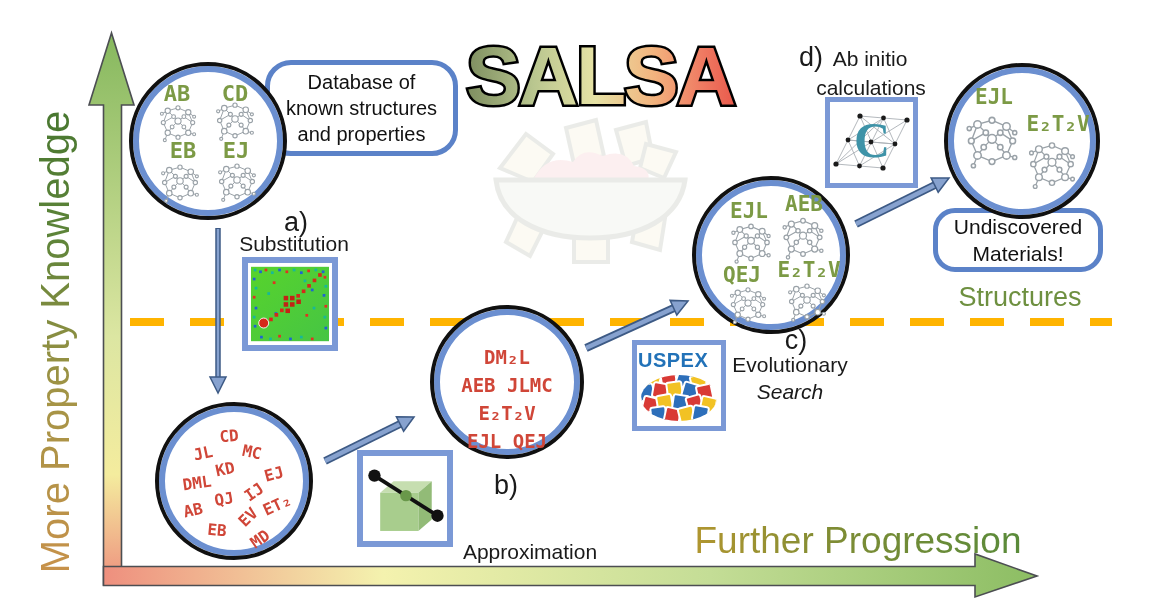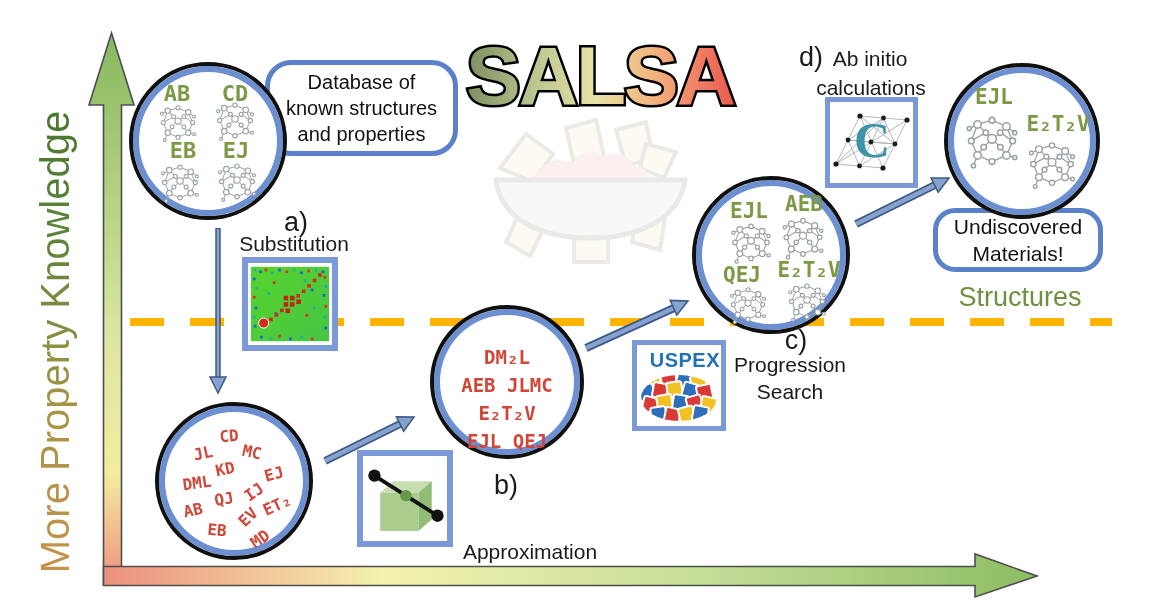--- a/index.html
+++ b/index.html
@@ -42,21 +42,21 @@
           transform:rotate(-90deg);font:400 40px "Liberation Sans",sans-serif;
           background:linear-gradient(to right,#c9914a 0%,#a59446 38%,#5d8439 72%,#47762f 100%);
           -webkit-background-clip:text;background-clip:text;color:transparent;white-space:nowrap;}
   .xlabel{position:absolute;left:638px;top:520px;width:440px;text-align:center;
           font:400 37px "Liberation Sans",sans-serif;
           background:linear-gradient(to right,#c59a2e 0%,#7e8c34 45%,#4e8a3c 100%);
           -webkit-background-clip:text;background-clip:text;color:transparent;white-space:nowrap;}
   .structures{position:absolute;transform:translate(-50%,-50%);font:400 27px "Liberation Sans",sans-serif;color:#6e9040;}
   .compounds{position:absolute;transform:translate(-50%,-50%);font:400 27px "Liberation Sans",sans-serif;color:#cd4433;}
   .uspex-text{font:700 20px "Liberation Sans",sans-serif;color:#2272b8;letter-spacing:.5px;margin:2px 0 0 0;}
-  .uspex-inner{display:flex;flex-direction:column;align-items:flex-end;}
+  .uspex-inner{display:flex;flex-direction:column;align-items:flex-start;}
 </style>
 </head>
 <body>
 
 <div class="canvas">
 
   <svg class="bg" width="1154" height="613" viewBox="0 0 1154 613">
     <defs>
       <linearGradient id="vgrad" x1="0" y1="33" x2="0" y2="585" gradientUnits="userSpaceOnUse">
         <stop offset="0" stop-color="#86b85e"></stop>
@@ -140,20 +140,21 @@
       <polygon points="688,301 676.8,315 670.1,300.4" fill="#87a2cf" stroke="#3d5a85" stroke-width="1.5"></polygon>
     </g>
     <g>
       <line x1="856" y1="224" x2="935" y2="185" stroke="#3d5a85" stroke-width="8"></line>
       <line x1="856" y1="224" x2="935" y2="185" stroke="#87a2cf" stroke-width="4.5"></line>
       <polygon points="949,178 938.2,192.3 931.1,177.9" fill="#87a2cf" stroke="#3d5a85" stroke-width="1.5"></polygon>
     </g>
   </svg>
 
   <div class="ylabel">More Property Knowledge</div>
+  <div class="xlabel">Further Progression</div>
   <span class="structures" style="left:984px;top:297px;margin-left:36px;">Structures</span>
 
   <svg class="abs" style="left:450px;top:26px;" width="300" height="98" viewBox="0 0 300 98">
     <text x="150" y="78" text-anchor="middle" font-family="Liberation Sans,sans-serif" font-weight="bold" font-size="82" letter-spacing="-2" fill="url(#salsaGrad)" stroke="#000" stroke-width="5" paint-order="stroke">SALSA</text>
   </svg>
 
   <div class="bluebox" style="left:265px;top:60px;width:193px;height:96px;font-size:20px;">
     <span>Database of</span>
     <span>known structures</span>
     <span>and properties</span>
@@ -349,22 +350,22 @@
           <rect x="63" y="25" width="15" height="15" rx="2" fill="#f2c224" transform="rotate(12 70 32)"></rect>
           <rect x="13" y="35" width="15" height="15" rx="2" fill="#2d6fba" transform="rotate(-8 20 42)"></rect>
           <rect x="27" y="36" width="15" height="15" rx="2" fill="#d93a35" transform="rotate(12 34 43)"></rect>
           <rect x="41" y="35" width="15" height="15" rx="2" fill="#f2c224" transform="rotate(-14 48 42)"></rect>
           <rect x="55" y="34" width="15" height="15" rx="2" fill="#2d6fba" transform="rotate(10 62 41)"></rect>
         </g>
       </svg>
     </div>
   </div>
   <span class="steptag" style="left:796px;top:325px;">c)</span>
-  <span class="stepname" style="left:790px;top:353px;">Progression</span>
-  <span class="stepname" style="left:790px;top:380px;">Search</span>
+  <span class="stepname" style="left:790px;top:353px;">Evolutionary</span>
+  <span class="stepname" style="left:790px;top:380px;font-style:italic;">Search</span>
 
   <span class="steptag" style="left:811px;top:42px;">d)</span>
   <span class="stepname" style="left:870px;top:47px;">Ab initio</span>
   <span class="stepname" style="left:871px;top:76px;">calculations</span>
   <div class="iconbox" style="left:825px;top:97px;width:93px;height:91px;border-width:5px;">
     <svg width="83" height="81" viewBox="0 0 83 81">
       <g stroke="#aab0b6" stroke-width="0.9" fill="none">
         <polygon points="6,62 30,14 77,18 53,66"></polygon>
         <path d="M6,62 L77,18 M30,14 L53,66 M18,38 L65,42 M53.5,16 L29.5,64 M18,38 L53.5,16 M18,38 L29.5,64 M65,42 L53.5,16 M65,42 L29.5,64 M6,62 L53.5,16 M30,14 L65,42 M18,38 L41,40 M41,40 L65,42"></path>
       </g>

